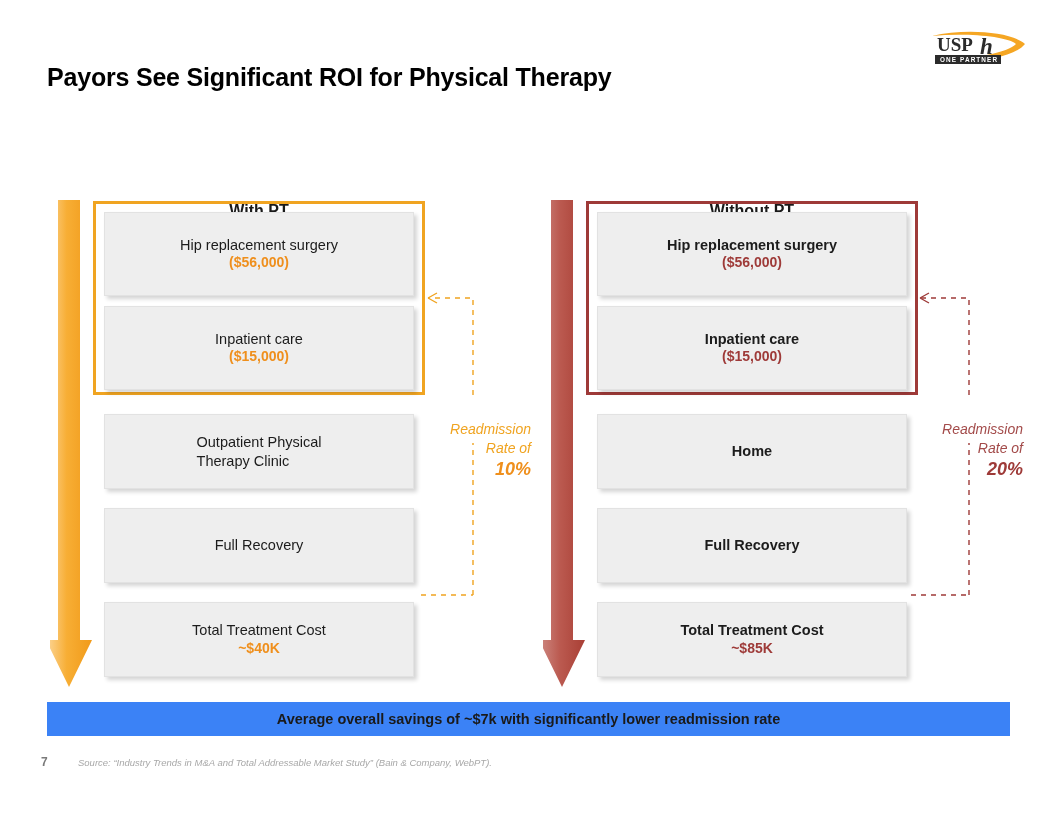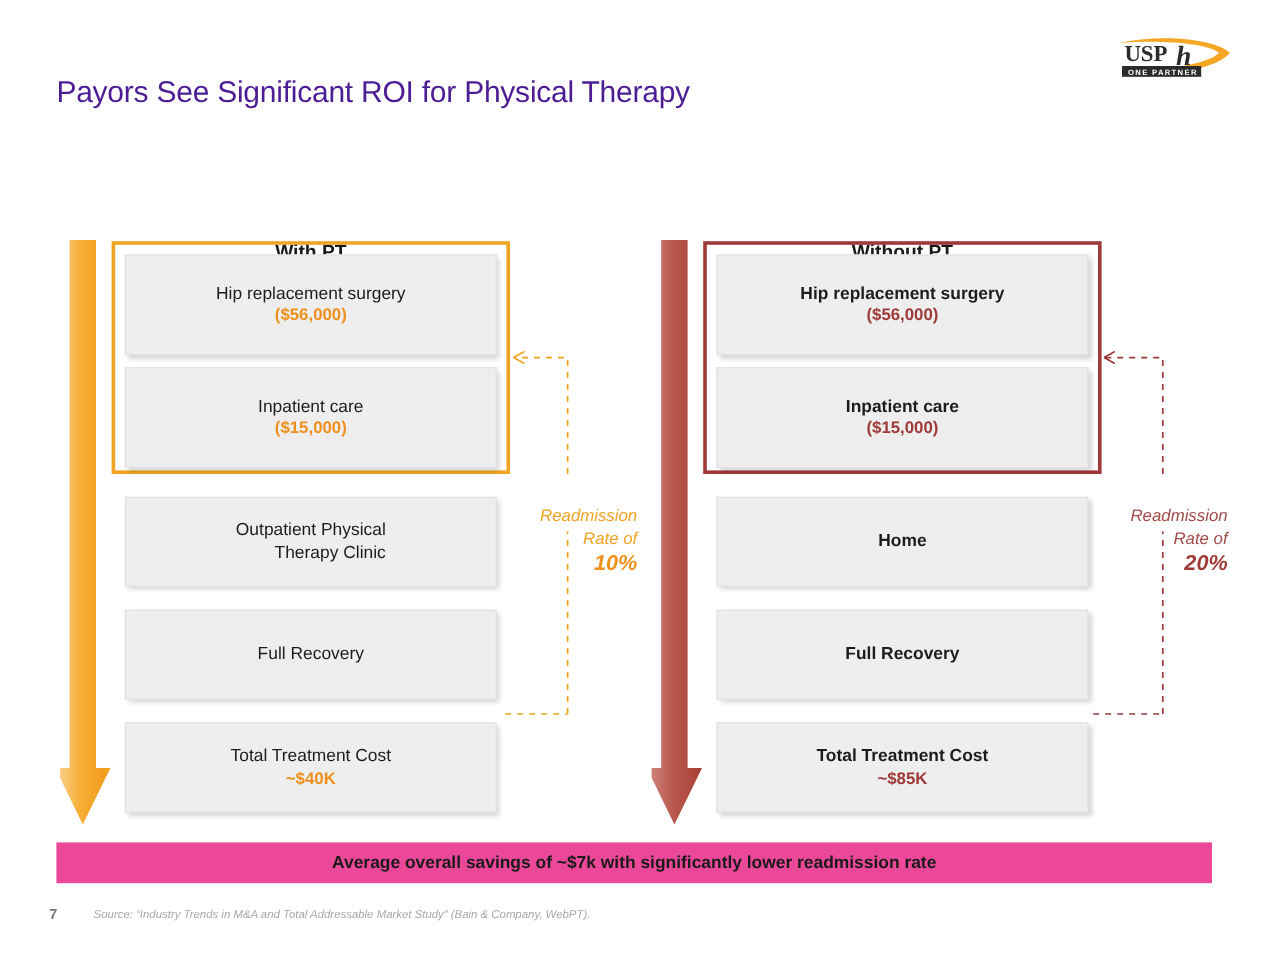--- a/index.html
+++ b/index.html
@@ -24,23 +24,23 @@
     width: 106px;
     height: 46px;
   }
 
   
   .slide-title {
     position: absolute;
     left: 47px;
     top: 63px;
     font-size: 25px;
-    font-weight: normal;
+    font-weight: bold;
     letter-spacing: -0.2px;
-    color: #4c1d95;
+    color: #000000;
     white-space: nowrap;
   }
 
   
   .col-header {
     position: absolute;
     top: 170px;
     font-size: 16px;
     font-weight: bold;
     color: #1a1a1a;
@@ -70,21 +70,21 @@
   .pbox {
     position: absolute;
     background: #eeeeee;
     border: 1px solid #e2e2e2;
     box-sizing: border-box;
     box-shadow: 3px 3px 4px rgba(0,0,0,0.17);
     display: flex;
     flex-direction: column;
     align-items: center;
     justify-content: center;
-    text-align: right;
+    text-align: left;
     line-height: 1.28;
   }
   .pbox .lbl  { font-size: 14.5px; color: #1c1c1c; }
   .pbox .amt  { font-size: 14px; font-weight: bold; }
 
   .col-left  .pbox { left: 104px; width: 310px; }
   .col-right .pbox { left: 597px; width: 310px; }
 
   
   .col-right .pbox .lbl { font-weight: bold; }
@@ -118,21 +118,21 @@
   .annot-svg.left  { left: 415px; width: 120px; }
   .annot-svg.right { left: 907px; width: 124px; }
 
   
   .banner {
     position: absolute;
     left: 47px;
     top: 702px;
     width: 963px;
     height: 34px;
-    background: #ec4899;
+    background: #3b82f6;
     display: flex;
     align-items: center;
     justify-content: center;
   }
   .banner-text {
     font-size: 14.5px;
     font-weight: bold;
     color: #1a1a1a;
     white-space: nowrap;
   }

